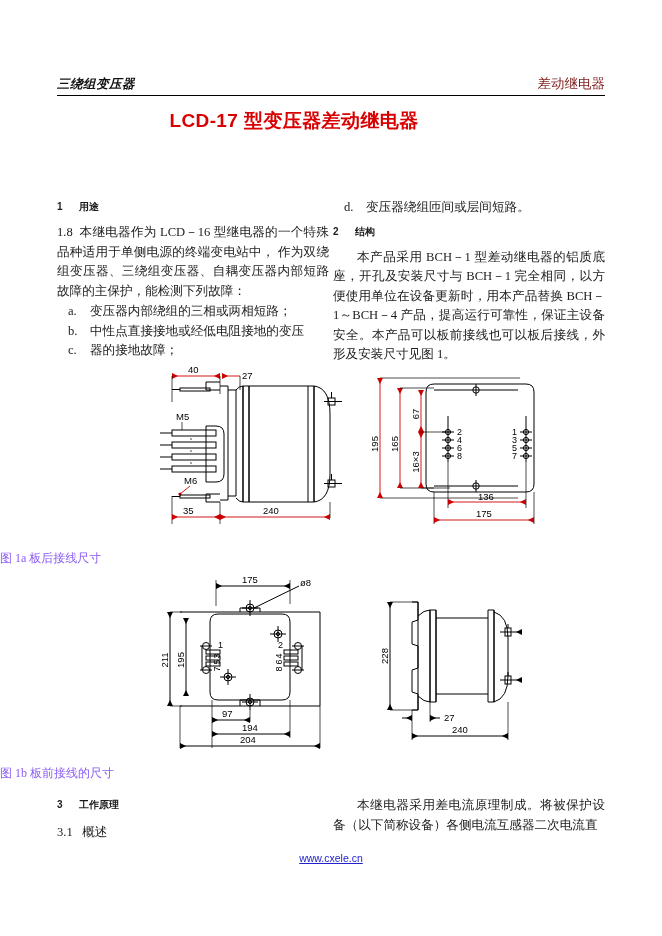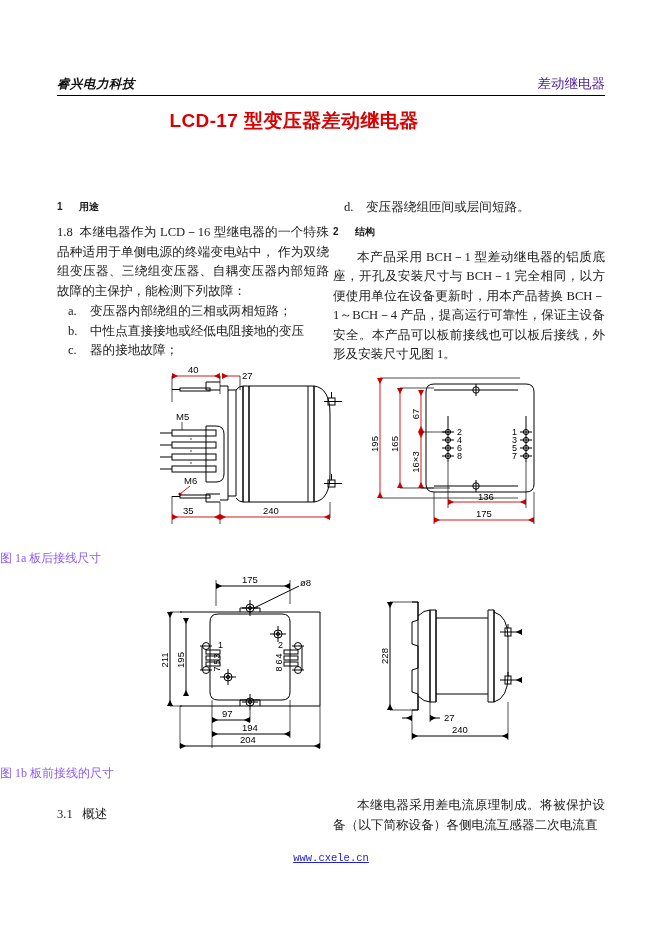--- a/index.html
+++ b/index.html
@@ -35,21 +35,21 @@
     font-family: "Liberation Serif", serif;
     font-weight: bold;
     font-style: italic;
     font-size: 12.5px;
     letter-spacing: 0.5px;
     color: #111;
   }
   .header-right {
     font-family: Liberation Serif, serif;
     font-size: 13.5px;
-    color: #4c1d95;
+    color: #7f1d1d;
     margin-left: 40px;
   }
 
   
   .doc-title {
     position: absolute;
     left: 0; top: 108px;
     width: 588px;
     text-align: center;
     color: #d80000;
@@ -117,31 +117,31 @@
   .tick { fill: #cc0000; }
 
   
   .footer-link {
     position: absolute;
     left: 0; top: 852px;
     width: 662px;
     text-align: center;
     font-size: 10.5px;
     color: #2222cc;
-    font-family: Liberation Mono, monospace;
+    font-family: Liberation Sans, sans-serif;
   }
   .footer-link span { text-decoration: underline; cursor: pointer; }
 </style>
 </head>
 <body>
 
 <div class="page">
 
   <div class="header">
-    <div class="header-logo">睿兴电力科技</div>
+    <div class="header-logo">三绕组变压器</div>
     <div class="header-right">差动继电器</div>
   </div>
 
   <div class="doc-title">LCD-17 型变压器差动继电器</div>
 
   <div class="col col-left">
     <h2 class="sec">
       <span class="num">1</span><span>用途</span>
     </h2>
     <p class="body">
@@ -494,20 +494,23 @@
       <line class="ln" x1="40" y1="148" x2="136" y2="148"></line>
       <polygon points="40,145 46,148 40,151"></polygon>
       <polygon points="136,145 130,148 136,151"></polygon>
       <text class="dim" x="80" y="145">240</text>
     </svg>
   </div>
 
   <div class="figcap" style="top:765px">图 1b   板前接线的尺寸</div>
 
   <div class="col" style="left:57px; top:796px;">
+    <h2 class="sec">
+      <span class="num">3</span><span>工作原理</span>
+    </h2>
     <p class="body" style="margin-top:9px">
       <span class="numlab">3.1</span>&nbsp;&nbsp;&nbsp;<span>概述</span>
     </p>
   </div>
 
   <div class="col" style="left:333px; top:796px;">
     <p class="body ind">本继电器采用差电流原理制成。将被保护设备（以下简称设备）各侧电流互感器二次电流直</p>
   </div>
 
   <div class="footer-link">

